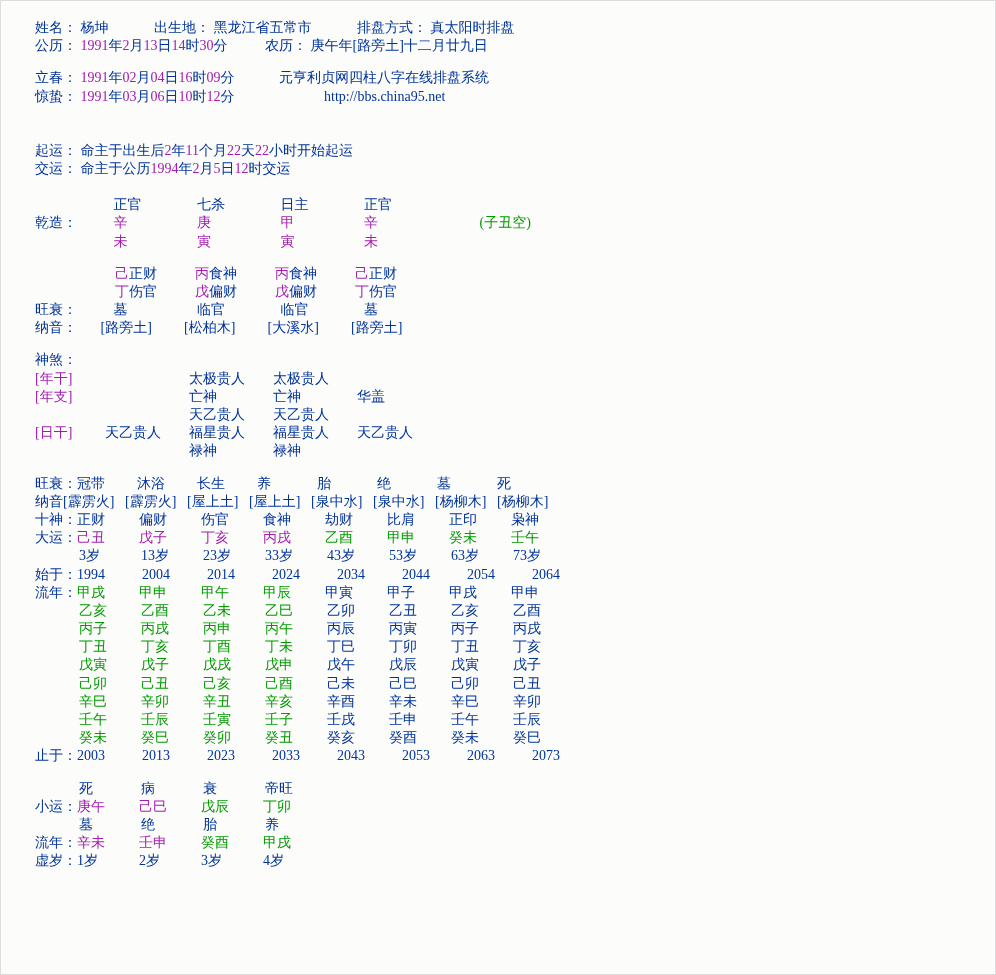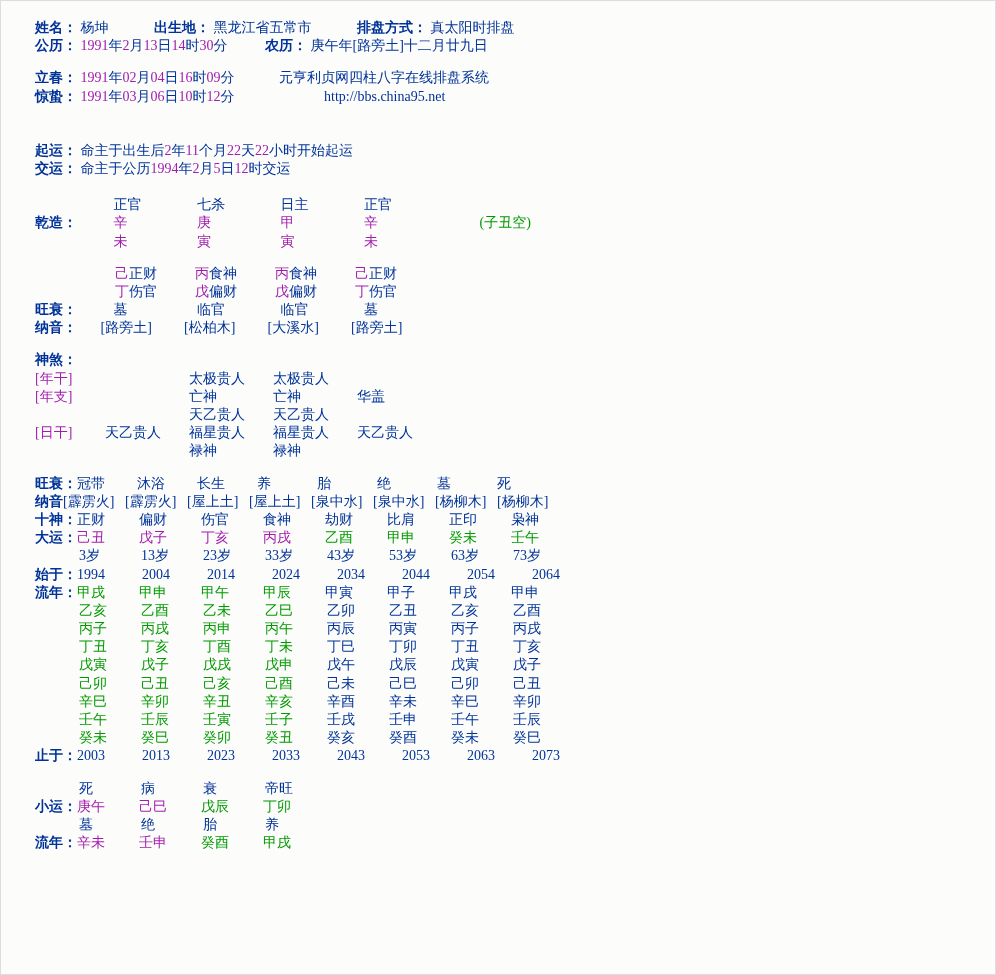--- a/index.html
+++ b/index.html
@@ -1,21 +1,21 @@
 <!DOCTYPE html>
 <html><head>
 <meta charset="utf-8">
 <style>
   body{margin:0;background:#fff;font-family:"SimSun","宋体",serif;font-size:14px;line-height:1.3;color:#003399}
   .outer{width:996px;height:975px;box-sizing:border-box;border:1px solid #ddd;background:#fcfcfa;padding:0 30px}
   .content{padding:0 4px}
   .red{color:#a21caf}
   .green{color:#009900}
   .blk{color:#003399}
-  .lbl{font-weight:bold;color:#003399}
+  .lbl{font-weight:normal;color:#003399}
   .line{white-space:nowrap;margin:0}
   .sp{display:inline-block}
   .w55{width:55px}
   .w60{width:60px}
   .w62{width:62px}
   .w65{width:65px}
   .w70{width:70px}
   .w75{width:75px}
   .w80{width:80px}
   .w84{width:84px}
@@ -153,15 +153,16 @@
         <p class="line"><span class="sp" style="width: 44px;"></span><span class="sp w62 green">癸未</span><span class="sp w62 green">癸巳</span><span class="sp w62 green">癸卯</span><span class="sp w62 green">癸丑</span><span class="sp w62 blk">癸亥</span><span class="sp w62 blk">癸酉</span><span class="sp w62 blk">癸未</span><span class="sp w62 blk">癸巳</span></p>
       </div>
 <p class="line"><span class="lbl sp">止于：</span><span id="dyend"><span class="sp w65">2003</span><span class="sp w65">2013</span><span class="sp w65">2023</span><span class="sp w65">2033</span><span class="sp w65">2043</span><span class="sp w65">2053</span><span class="sp w65">2063</span><span class="sp w65">2073</span></span></p>
 
 <div class="gap14"></div>
 
 <p class="line"><span class="sp" style="width:44px"></span><span id="xyws"><span class="sp w62">死</span><span class="sp w62">病</span><span class="sp w62">衰</span><span class="sp w62">帝旺</span></span></p>
 <p class="line"><span class="lbl sp">小运：</span><span id="xyxy"><span class="sp w62 red">庚午</span><span class="sp w62 red">己巳</span><span class="sp w62 green">戊辰</span><span class="sp w62 green">丁卯</span></span></p>
 <p class="line"><span class="sp" style="width:44px"></span><span id="xyst"><span class="sp w62">墓</span><span class="sp w62">绝</span><span class="sp w62">胎</span><span class="sp w62">养</span></span></p>
 <p class="line"><span class="lbl sp">流年：</span><span id="xyln"><span class="sp w62 red">辛未</span><span class="sp w62 red">壬申</span><span class="sp w62 green">癸酉</span><span class="sp w62 green">甲戌</span></span></p>
+<p class="line"><span class="lbl sp">虚岁：</span><span id="xyxs"><span class="sp w62">1岁</span><span class="sp w62">2岁</span><span class="sp w62">3岁</span><span class="sp w62">4岁</span></span></p>
 
 </div>
 </div>
 
 </body></html>

